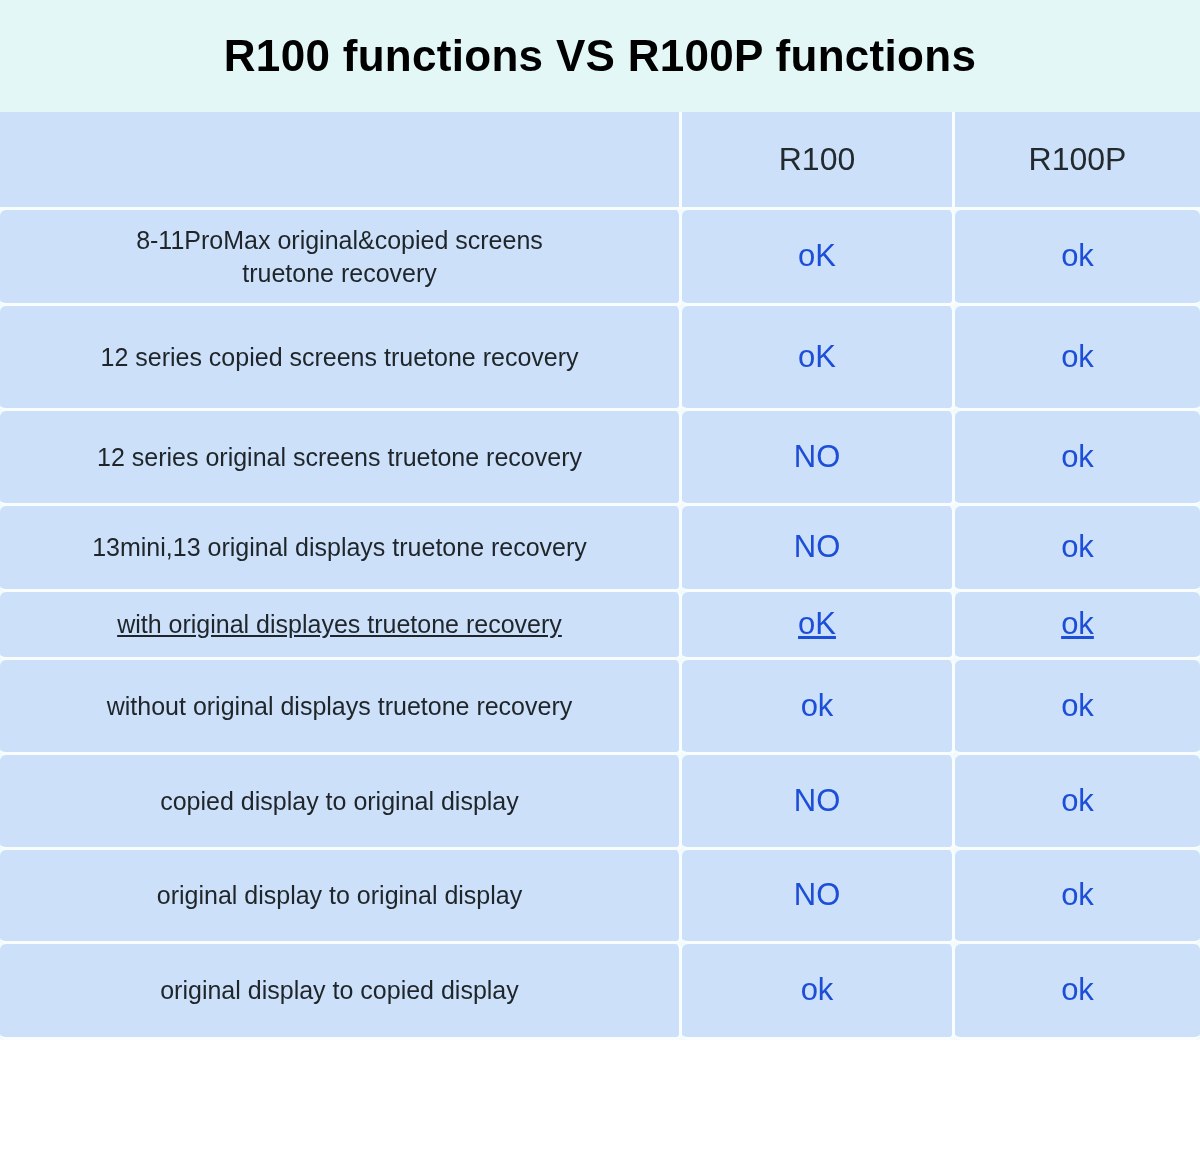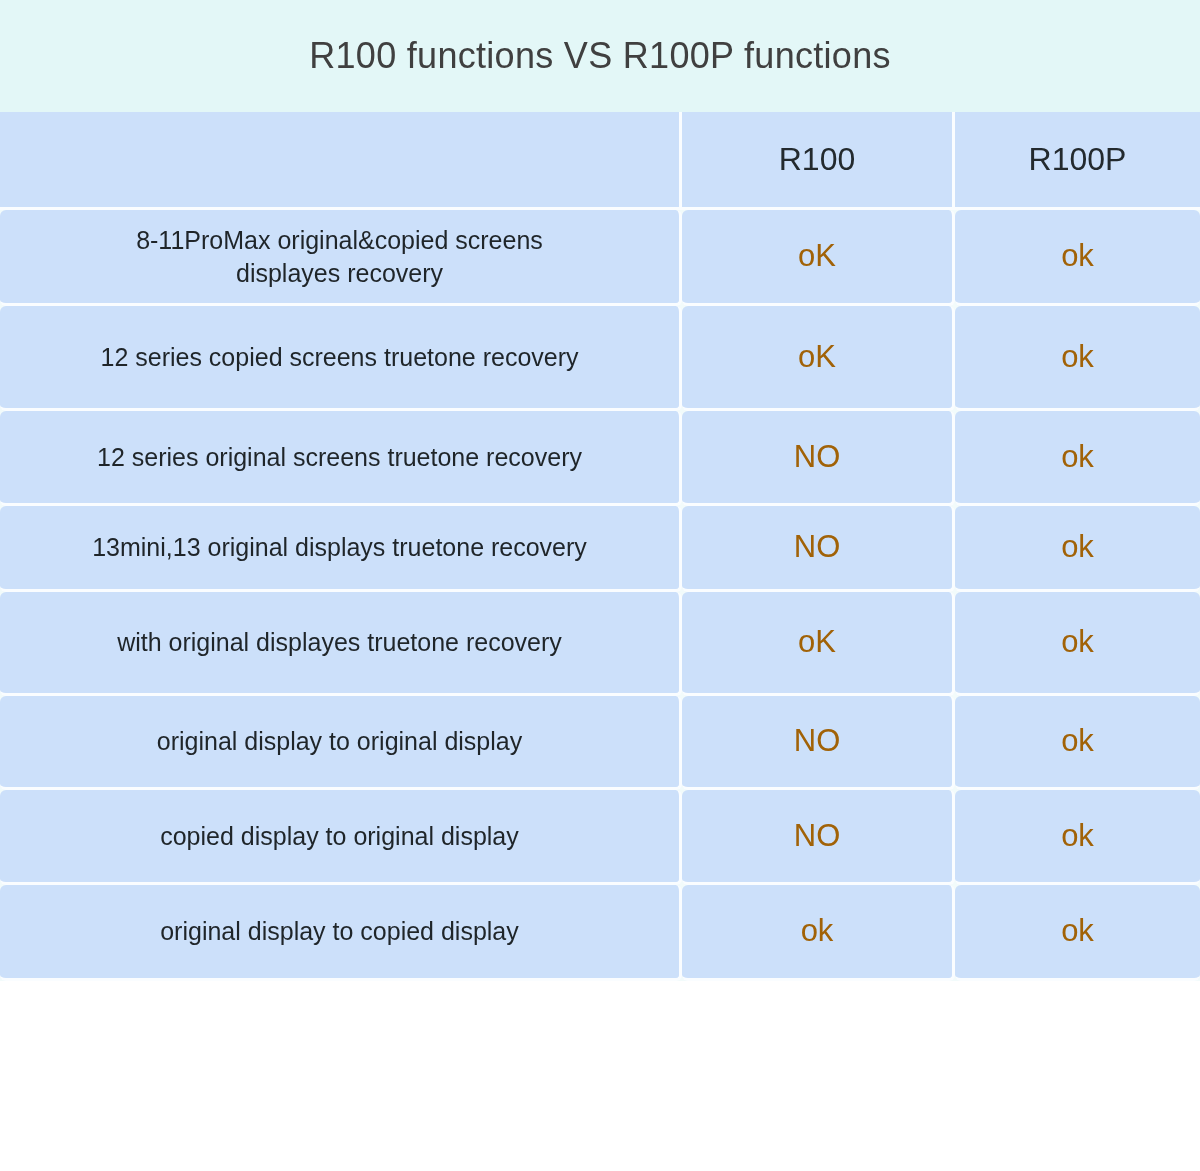--- a/index.html
+++ b/index.html
@@ -19,24 +19,24 @@
   
   #title-banner {
     height: 112px;
     background: #e3f7f7;
     display: flex;
     align-items: center;
     justify-content: center;
     box-sizing: border-box;
   }
   #title-text {
-    font-size: 36px;
-    font-weight: 400;
+    font-size: 44px;
+    font-weight: 700;
     letter-spacing: 0.3px;
-    color: #404040;
+    color: #000000;
     white-space: nowrap;
   }
 
   
   #compare-table {
     width: 1200px;
     border-collapse: separate;
     border-spacing: 0;
     background: #f2fbfb;
     table-layout: fixed;
@@ -77,29 +77,29 @@
     color: #1f2529;
     line-height: 1.32;
     border-radius: 6px;
   }
   tr.data-row td.col-label {
     font-size: 25px;
   }
   tr.data-row td.col-r100,
   tr.data-row td.col-r100p {
     font-size: 31px;
-    color: #a16207;
+    color: #1d4ed8;
   }
 
   
   tr.r-0 td { height: 96px; }
   tr.r-1 td { height: 105px; }
   tr.r-2 td { height: 95px; }
   tr.r-3 td { height: 86px; }
-  tr.r-4 td { height: 104px; }
+  tr.r-4 td { height: 68px; text-decoration: underline; }
   tr.r-5 td { height: 95px; }
   tr.r-6 td { height: 97px; }
   tr.r-7 td { height: 95px; }
   tr.r-8 td { height: 94px; }
   tr.r-9 td { height: 96px; }
 
   .label-lines span { display: block; }
 </style>
 </head>
 <body>
@@ -119,21 +119,21 @@
       <th class="col-label"></th>
       <th class="col-r100">R100</th>
       <th class="col-r100p">R100P</th>
     </tr>
   </thead>
   <tbody id="table-body">
       <tr class="data-row r-0">
         <td class="col-label">
           <div class="label-lines">
             <span>8-11ProMax original&amp;copied screens</span>
-            <span>displayes recovery</span>
+            <span>truetone recovery</span>
           </div>
         </td>
         <td class="col-r100">oK</td>
         <td class="col-r100p">ok</td>
       </tr>
       <tr class="data-row r-1">
         <td class="col-label">
           <div class="label-lines">
             <span>12 series copied screens truetone recovery</span>
           </div>
@@ -161,33 +161,42 @@
       </tr>
       <tr class="data-row r-4">
         <td class="col-label">
           <div class="label-lines">
             <span>with original displayes truetone recovery</span>
           </div>
         </td>
         <td class="col-r100">oK</td>
         <td class="col-r100p">ok</td>
       </tr>
+      <tr class="data-row r-5">
+        <td class="col-label">
+          <div class="label-lines">
+            <span>without original displays truetone recovery</span>
+          </div>
+        </td>
+        <td class="col-r100">ok</td>
+        <td class="col-r100p">ok</td>
+      </tr>
+      <tr class="data-row r-7">
+        <td class="col-label">
+          <div class="label-lines">
+            <span>copied display to original display</span>
+          </div>
+        </td>
+        <td class="col-r100">NO</td>
+        <td class="col-r100p">ok</td>
+      </tr>
       <tr class="data-row r-8">
         <td class="col-label">
           <div class="label-lines">
             <span>original display to original display</span>
-          </div>
-        </td>
-        <td class="col-r100">NO</td>
-        <td class="col-r100p">ok</td>
-      </tr>
-      <tr class="data-row r-7">
-        <td class="col-label">
-          <div class="label-lines">
-            <span>copied display to original display</span>
           </div>
         </td>
         <td class="col-r100">NO</td>
         <td class="col-r100p">ok</td>
       </tr>
       <tr class="data-row r-9">
         <td class="col-label">
           <div class="label-lines">
             <span>original display to copied display</span>
           </div>

